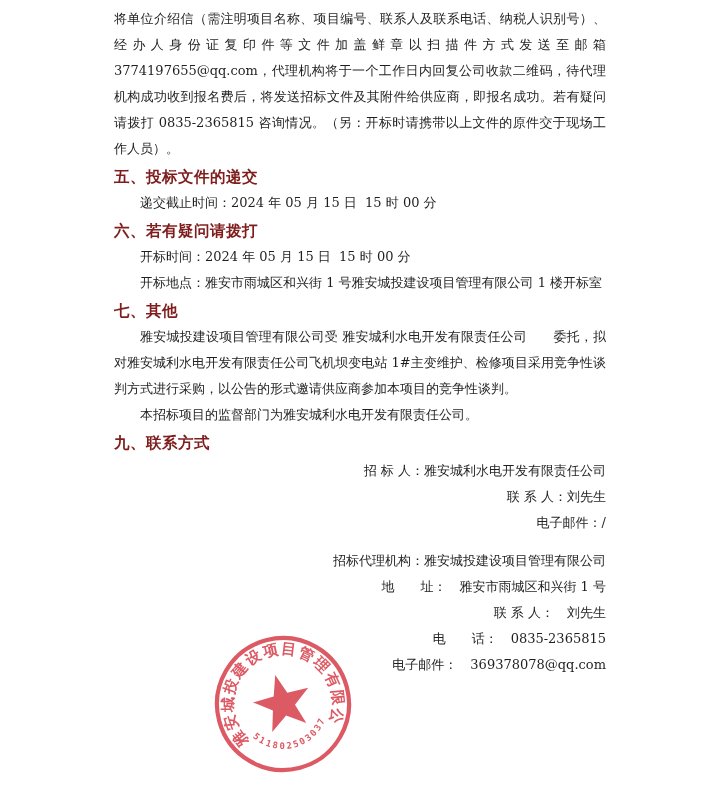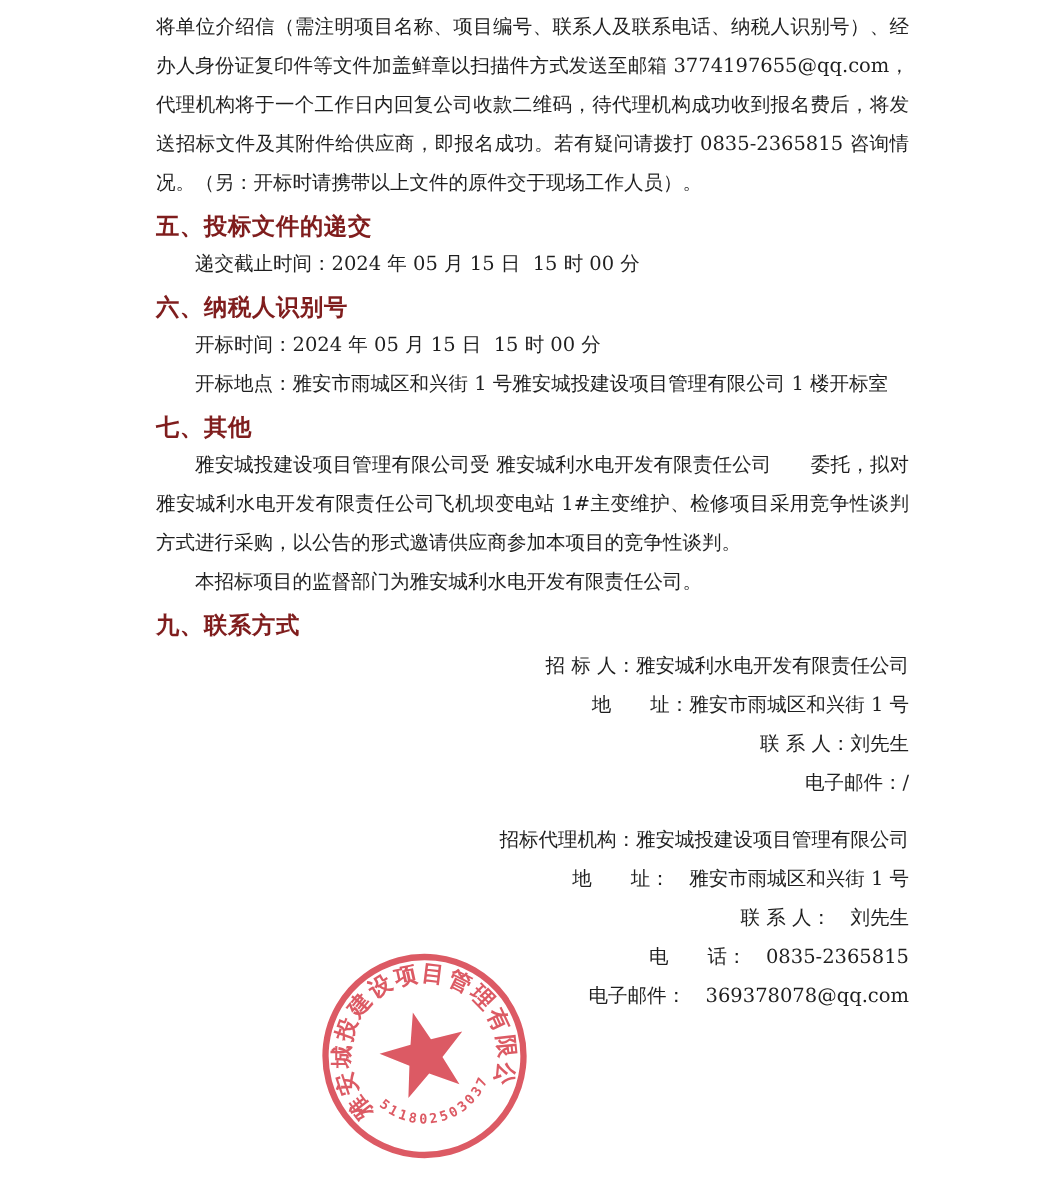--- a/index.html
+++ b/index.html
@@ -6,21 +6,21 @@
   .page{
     position:relative;
     width:706px;height:790px;
     background:#ffffff;
     overflow:hidden;
     font-family:"DejaVu Serif","Liberation Serif",serif;
     color:#1f1f1f;
   }
   .content{
     position:absolute;
-    left:104px;right:100px;top:6px;
+    left:114px;right:100px;top:6px;
   }
   .para{
     font-size:13px;line-height:26px;
     text-align:justify;
     margin:0;
   }
   .indent{text-indent:2em;}
   .sec-title{
     font-family:"DejaVu Sans","Liberation Sans",sans-serif;
     font-size:15.5px;font-weight:700;color:#7f1d1d;
@@ -66,34 +66,33 @@
 <body>
 
 <div class="page">
   <div class="content">
 
     <p class="para">将单位介绍信（需注明项目名称、项目编号、联系人及联系电话、纳税人识别号）、经办人身份证复印件等文件加盖鲜章以扫描件方式发送至邮箱 3774197655@qq.com，代理机构将于一个工作日内回复公司收款二维码，待代理机构成功收到报名费后，将发送招标文件及其附件给供应商，即报名成功。若有疑问请拨打 0835-2365815 咨询情况。（另：开标时请携带以上文件的原件交于现场工作人员）。</p>
 
     <h2 class="sec-title">五、投标文件的递交</h2>
     <p class="kv">递交截止时间：2024 年 05 月 15 日  15 时 00 分</p>
 
-    <h2 class="sec-title">六、纳税人识别号</h2>
+    <h2 class="sec-title">六、若有疑问请拨打</h2>
     <p class="kv">开标时间：2024 年 05 月 15 日  15 时 00 分</p>
     <p class="kv">开标地点：雅安市雨城区和兴街 1 号雅安城投建设项目管理有限公司 1 楼开标室</p>
 
     <h2 class="sec-title">七、其他</h2>
     <p class="para indent">雅安城投建设项目管理有限公司受 雅安城利水电开发有限责任公司　　委托，拟对雅安城利水电开发有限责任公司飞机坝变电站 1#主变维护、检修项目采用竞争性谈判方式进行采购，以公告的形式邀请供应商参加本项目的竞争性谈判。</p>
 
     <p class="para indent">本招标项目的监督部门为雅安城利水电开发有限责任公司。</p>
 
     <h2 class="sec-title">九、联系方式</h2>
 
     <div class="contact-block">
       <div class="crow"><span>招 标 人：</span><span>雅安城利水电开发有限责任公司</span></div>
-      <div class="crow"><span>地　　址：</span><span>雅安市雨城区和兴街 1 号</span></div>
       <div class="crow"><span>联 系 人：</span><span>刘先生</span></div>
       <div class="crow"><span>电子邮件：</span><span>/</span></div>
     </div>
 
     <div class="contact-block agency-block">
       <div class="crow"><span>招标代理机构：</span><span>雅安城投建设项目管理有限公司</span></div>
       <div class="crow"><span>地　　址：</span><span>　雅安市雨城区和兴街 1 号</span></div>
       <div class="crow"><span>联 系 人：</span><span>　刘先生</span></div>
       <div class="crow"><span>电　　话：</span><span>　0835-2365815</span></div>
       <div class="crow"><span>电子邮件：</span><span>　369378078@qq.com</span></div>

